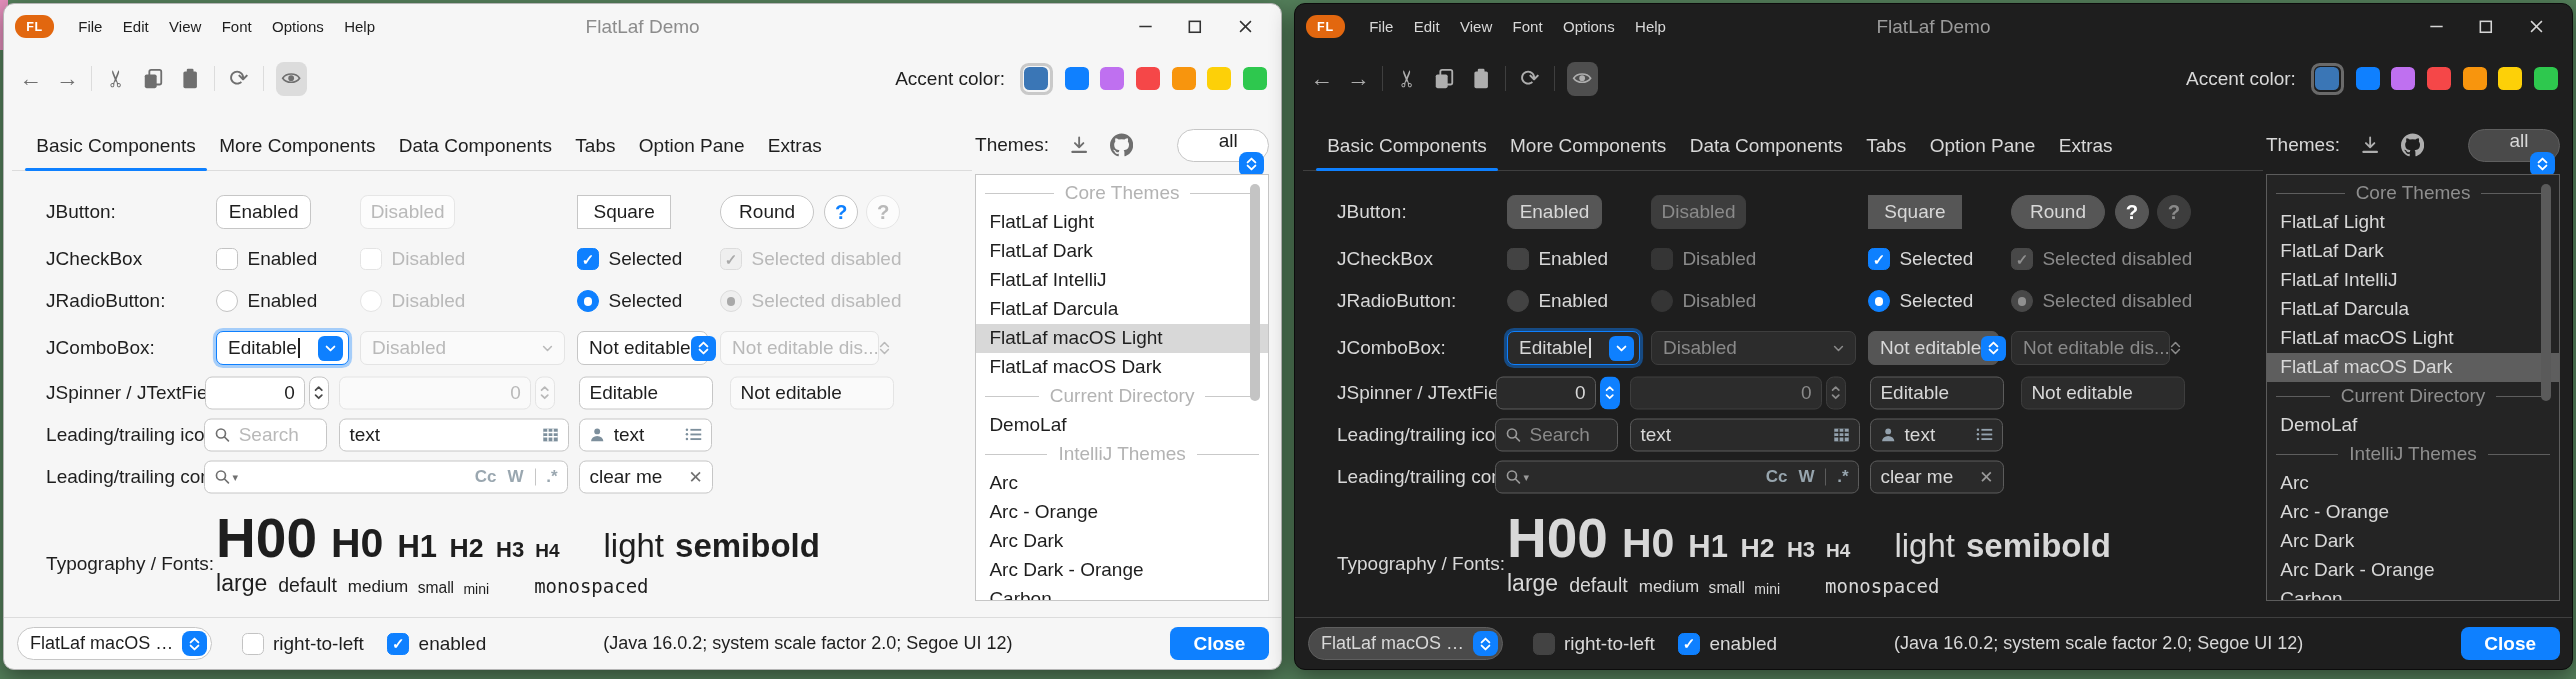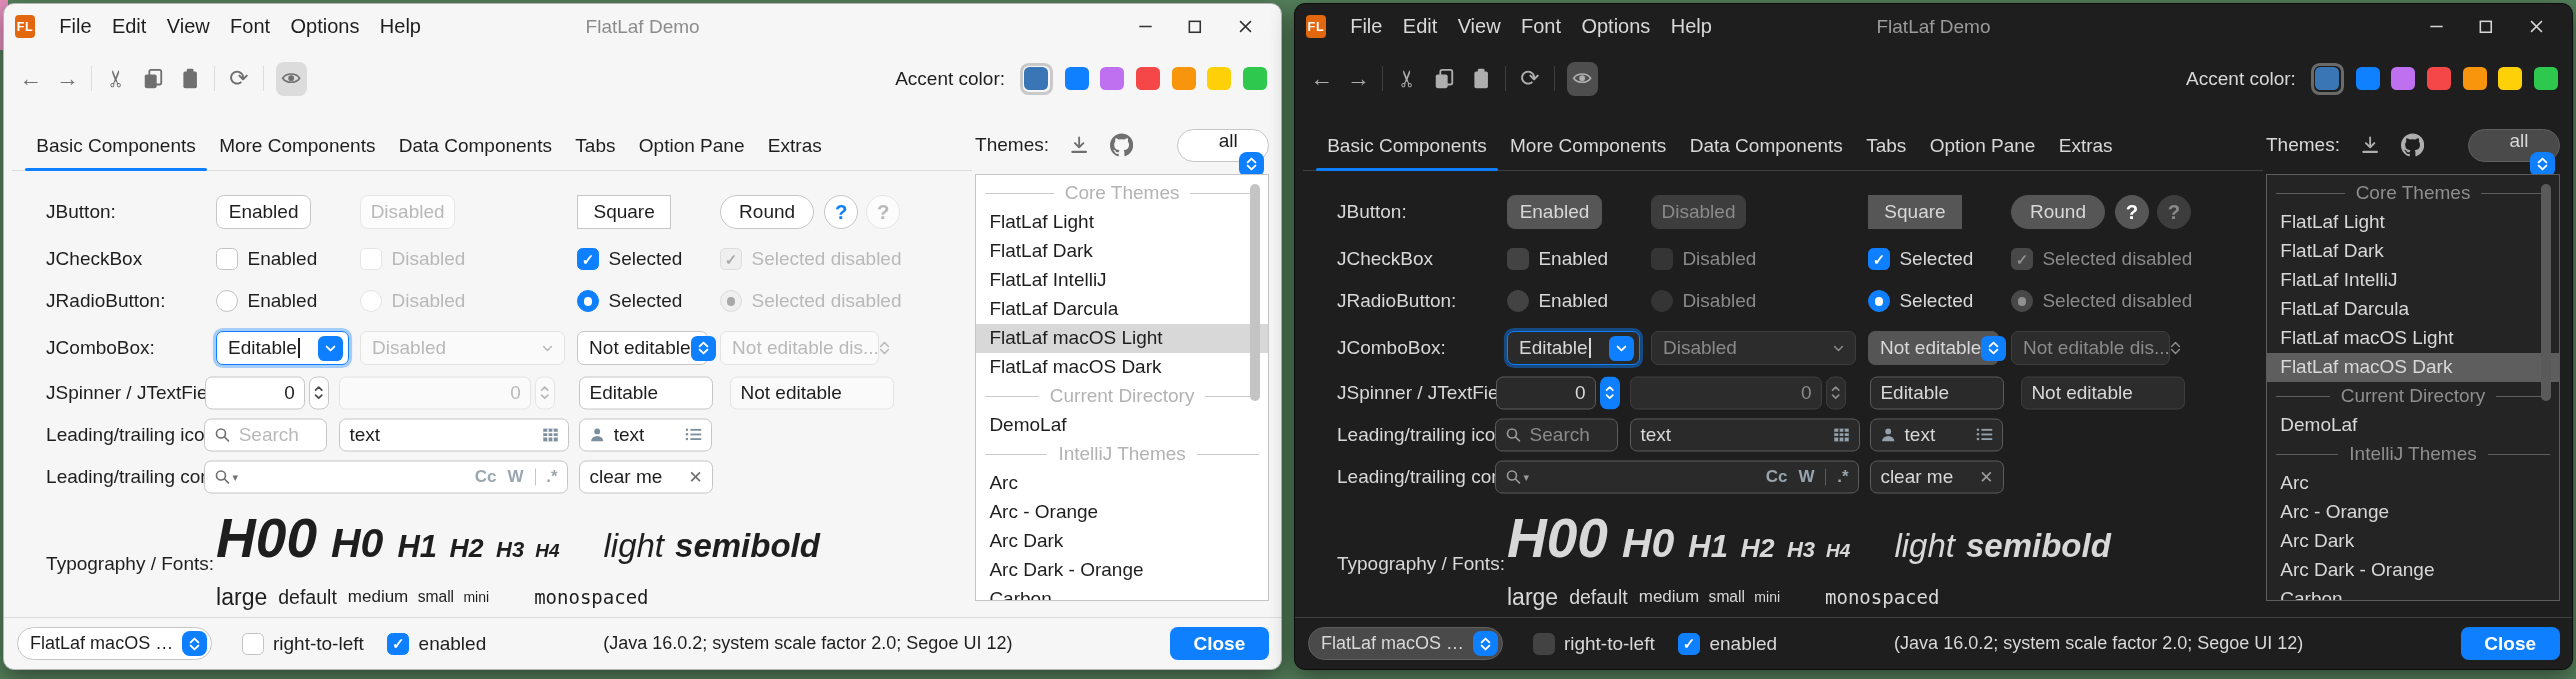--- a/index.html
+++ b/index.html
@@ -25,24 +25,24 @@
     --btn-bg:#565656; --btn-bd:#565656; --btn-dis-bg:#3d3d3d; --btn-dis-bd:#3d3d3d;
     --dis-fg:#8a8a8a; --sep:#3f3f3f; --sel:#5e5e5e; --toggle:#4e4e4e;
     --check-bg:#434343; --check-bd:#434343; --chk-dis-bg:#484848; --chk-dis-bd:#484848; --chk-dis-fg:#909090;
     --list-bg:#242424; --listsep:#8e8e8e; --listsep-ln:#5e5e5e; --thumb:#5a5a5a;
     --pill:#4a4a4a; --pill-bd:#5f5f5f; --swring:#6a6a6a; --ne-bg:#555555;
     --spin-en-bg:var(--accent); --spin-en-fg:#ffffff; --spin-en-bd:transparent;
     --ficon:#93a1ad; --match-fg:#97a5ae; --focusring:rgba(14,128,255,.45);}
 
   
   .titlebar{position:absolute;top:0;left:0;right:0;height:45px;display:flex;align-items:center;padding:0 11px;}
-  .logo{width:20px;height:23.4px;border-radius:4px;background:var(--logo-bg,#e2670f);color:#fff;
+  .logo{width:39px;height:23.4px;border-radius:11px;background:var(--logo-bg,#e2670f);color:#fff;
         font-weight:800;font-size:12.5px;display:flex;align-items:center;justify-content:center;letter-spacing:0.8px;text-align:center;}
   .menus{display:flex;margin-left:14px;}
-  .menu{font-size:20px;padding:6.3px 10.2px;color:var(--fg);}
+  .menu{font-size:15px;padding:6.3px 10.2px;color:var(--fg);}
   .wtitle{position:absolute;left:0;right:0;text-align:center;font-size:19px;color:var(--title-fg);pointer-events:none;}
   .wctrls{margin-left:auto;display:flex;z-index:2;}
   .wbtn{width:50px;height:34px;display:flex;align-items:center;justify-content:center;color:var(--wctrl);}
 
   
   .toolbar{position:absolute;top:45px;left:0;right:0;height:59px;display:flex;align-items:center;padding:0 14px;gap:11.7px;color:var(--icon);}
   .tbi{width:25px;height:25px;display:flex;align-items:center;justify-content:center;font-size:23px;}
   .tsepv{width:0.8px;height:25px;background:var(--sep);}
   .togglebtn{width:31px;height:34px;border-radius:7.8px;background:var(--toggle);display:flex;align-items:center;justify-content:center;}
   .accent-area{margin-left:auto;display:flex;align-items:center;gap:11.7px;}
@@ -100,22 +100,22 @@
   .spinfield{justify-content:flex-end;}
   .spinbtns{width:20.3px;height:33px;border-radius:7.8px;margin-left:3.9px;display:flex;flex-direction:column;
             align-items:center;justify-content:center;gap:2.3px;flex:none;}
   .spinbtns.en{background:var(--spin-en-bg);border:0.8px solid var(--spin-en-bd);color:var(--spin-en-fg);}
   .spinbtns.dis{background:var(--field-dis);border:0.8px solid var(--bd-dis);color:var(--dis-fg);}
   .ficon{color:var(--ficon);display:flex;flex:none;}
   .mtext{color:var(--match-fg);font-weight:700;font-size:17px;margin-left:11px;}
   .vline{width:0.8px;height:17px;background:var(--bd);margin-left:11px;}
   .xclear{color:var(--muted);font-size:17px;}
   
-  .tline1{display:flex;align-items:baseline;color:var(--fg);font-style:italic;}
-  .tline2{display:flex;align-items:center;color:var(--fg);margin-top:14px;}
+  .tline1{display:flex;align-items:baseline;color:var(--fg);}
+  .tline2{display:flex;align-items:flex-end;color:var(--fg);margin-top:0;}
   .h00{font-size:55px;font-weight:600;} .h0{font-size:41px;font-weight:600;margin-left:14px;}
   .h1{font-size:31px;font-weight:700;margin-left:14px;} .h2{font-size:26.6px;font-weight:700;margin-left:12.5px;}
   .h3{font-size:22px;font-weight:700;margin-left:12.5px;} .h4{font-size:19px;font-weight:700;margin-left:11px;}
   .twlight{font-size:33px;font-weight:200;margin-left:44px;} .twsemi{font-size:33px;font-weight:700;margin-left:11px;}
   .slarge{font-size:23px;} .sdefault{font-size:19.5px;margin-left:11px;} .smedium{font-size:17px;margin-left:11px;}
   .ssmall{font-size:15.6px;margin-left:9.4px;} .smini{font-size:14px;margin-left:9.4px;}
   .smono{font-size:19px;margin-left:45px;font-family:"DejaVu Sans Mono",monospace;}
 
   
   .themes-head{position:absolute;top:119px;left:971px;width:294px;height:44px;display:flex;align-items:center;}

